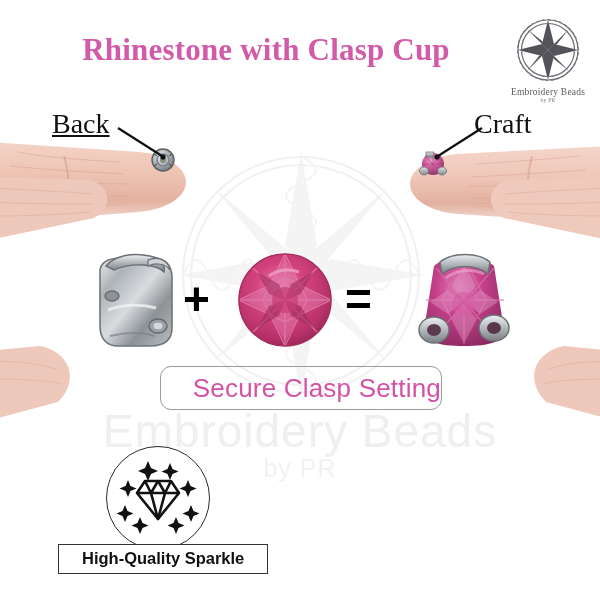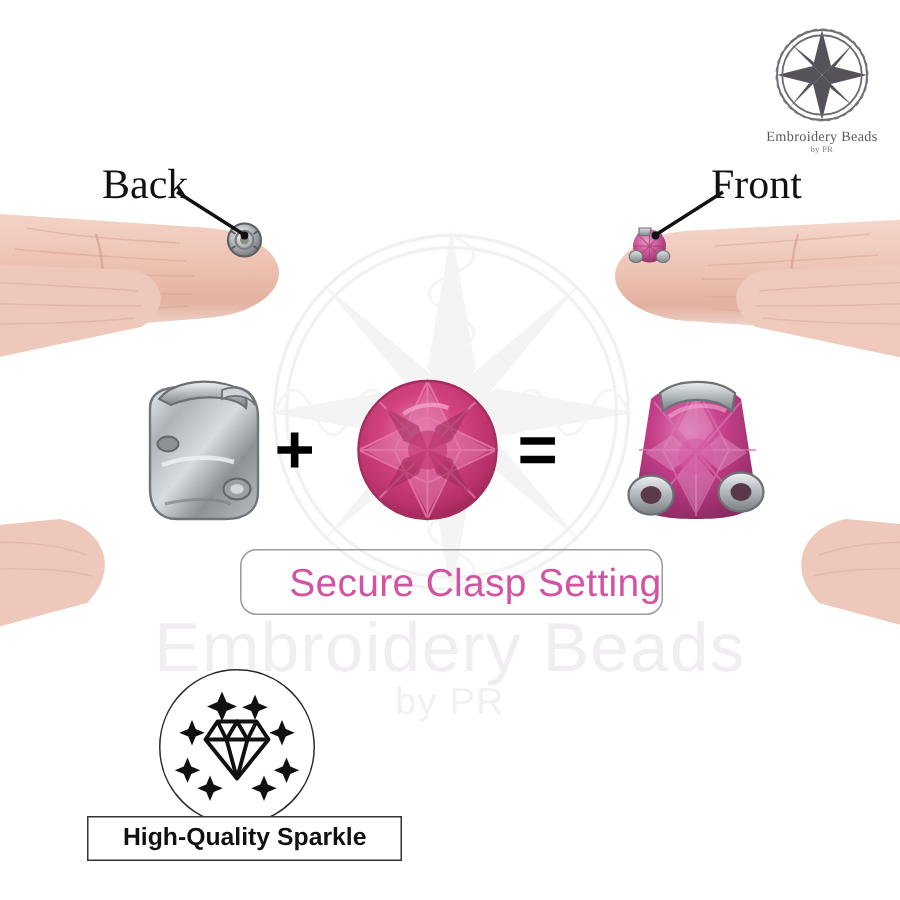--- a/index.html
+++ b/index.html
@@ -86,21 +86,21 @@
     letter-spacing: 0.3px;
   }
 
   
   .callout {
     position: absolute;
     font-family: "Liberation Serif", serif;
     font-size: 28px;
     color: #111111;
   }
-  #label-back { left: 68px; top: 108px; }
+  #label-back { left: 52px; top: 108px; text-decoration: underline; }
   #label-front { left: 474px; top: 108px; }
 
   .leader { position: absolute; pointer-events: none; }
 
   
   .finger {
     position: absolute;
     pointer-events: none;
   }
 
@@ -331,20 +331,21 @@
   </svg>
 
   <svg class="finger" style="left:508px; top:346px;" width="120" height="110" viewBox="0 0 120 110">
     <path d="M120,6 L56,0 C26,6 16,34 38,56 L120,78 Z" fill="#eec8ba"></path>
     <g stroke="#d8a494" stroke-width="1" fill="none" opacity="0.4">
       <path d="M112,16 C80,14 54,18 38,24"></path>
       <path d="M114,34 C80,32 52,34 34,38"></path>
     </g>
   </svg>
 
+  <div class="title">Rhinestone with Clasp Cup</div>
 
   <div class="logo">
     <svg width="72" height="72" viewBox="0 0 72 72" style="margin:0 auto;">
       <g fill="#55525a">
         <polygon points="36,6 42,30 36,36 30,30"></polygon>
         <polygon points="36,66 42,42 36,36 30,42"></polygon>
         <polygon points="6,36 30,42 36,36 30,30"></polygon>
         <polygon points="66,36 42,42 36,36 42,30"></polygon>
         <polygon points="15,15 33,33 36,36 30,27"></polygon>
         <polygon points="57,57 39,39 36,36 42,45"></polygon>
@@ -362,21 +363,21 @@
     <div class="logo-name">Embroidery Beads</div>
     <div class="logo-sub">by PR</div>
   </div>
 
   <div class="callout" id="label-back">Back</div>
   <svg class="leader" style="left:116px; top:124px;" width="56" height="42">
     <line x1="2" y1="4" x2="46" y2="32" stroke="#111111" stroke-width="2.2"></line>
     <circle cx="47" cy="33" r="2.6" fill="#111111"></circle>
   </svg>
 
-  <div class="callout" id="label-front">Front</div>
+  <div class="callout" id="label-front">Craft</div>
   <svg class="leader" style="left:430px; top:124px;" width="56" height="42">
     <line x1="52" y1="4" x2="8" y2="32" stroke="#111111" stroke-width="2.2"></line>
     <circle cx="7" cy="33" r="2.6" fill="#111111"></circle>
   </svg>
 
   <svg class="part" style="left:92px; top:250px;" width="84" height="100" viewBox="0 0 84 100">
     <defs>
       <linearGradient id="metalBody" x1="0" y1="0" x2="1" y2="1">
         <stop offset="0%" stop-color="#e9ecef"></stop>
         <stop offset="22%" stop-color="#aeb3b8"></stop>

